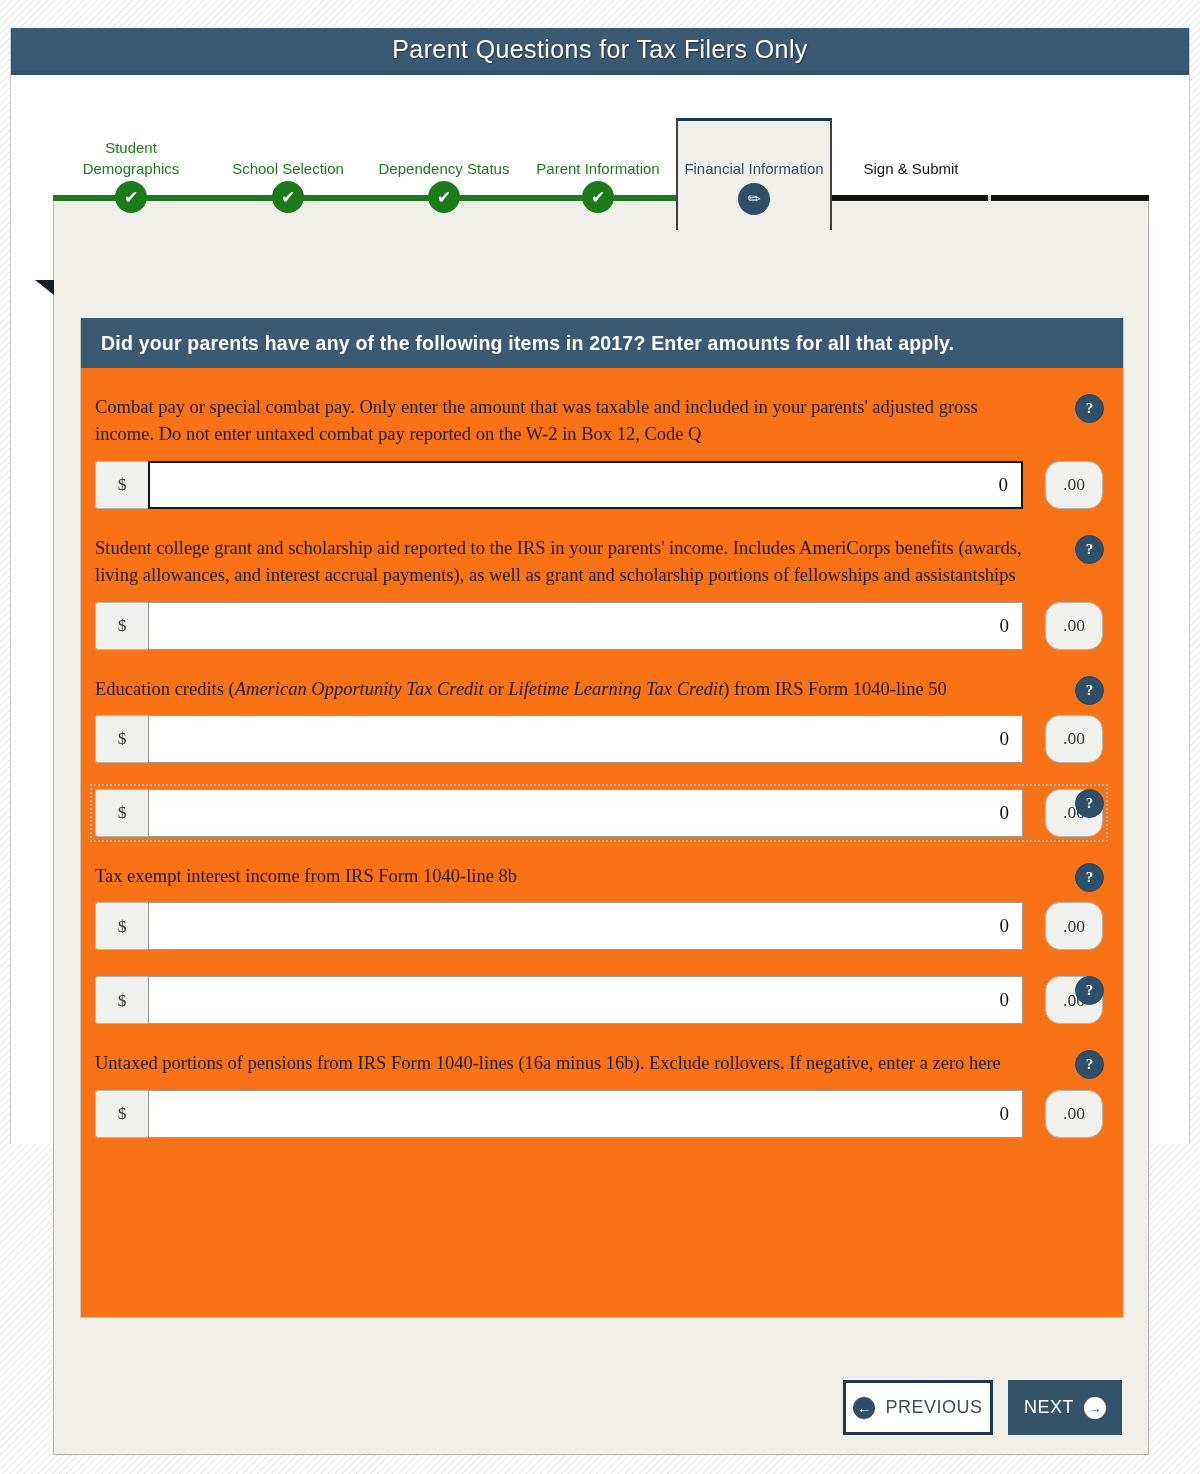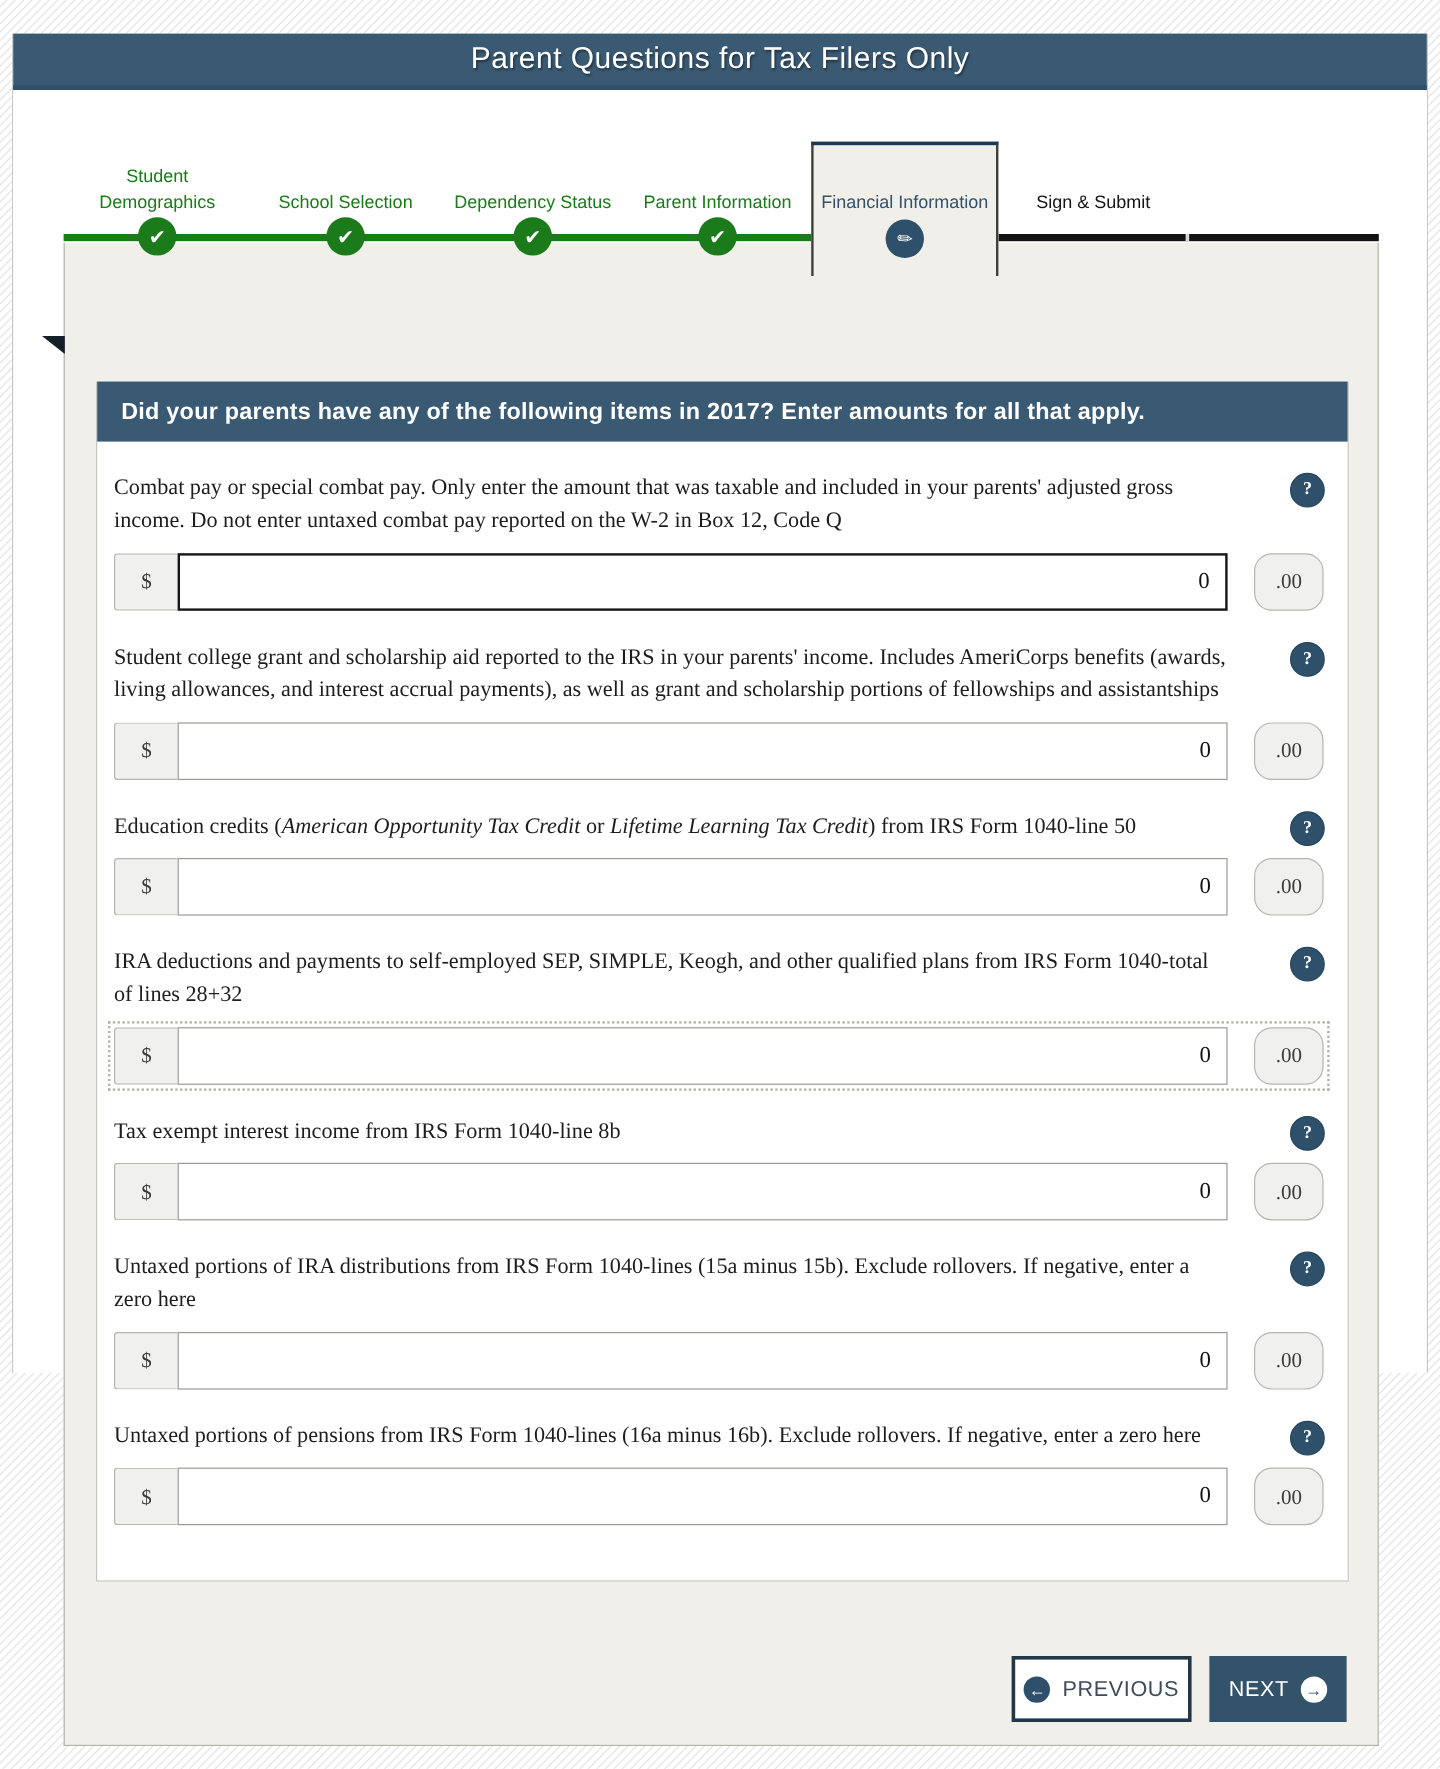--- a/index.html
+++ b/index.html
@@ -57,21 +57,21 @@
     letter-spacing: 1px; line-height: 42px; padding: 0 46px 0 22px;
     clip-path: polygon(0 0, 100% 0, calc(100% - 20px) 50%, 100% 100%, 0 100%);
   }
   .ribbon-fold {
     position: absolute; left: -19px; top: 78px; width: 0; height: 0;
     border-top: 15px solid #141f29; border-left: 19px solid transparent;
   }
   
   .form-panel {
     position: absolute; left: 26px; top: 116px; width: 1044px; height: 1000px;
-    background: #ffffff; border: 1px solid #c6c6c0; padding: 0 14px 38px 14px;
+    background: #f97316; border: 1px solid #c6c6c0; padding: 0 14px 38px 14px;
   }
   .section-header {
     margin: -1px -14px 0 -14px; height: 50px; background: #3a5a73;
     color: #fff; font-weight: bold; font-size: 19.5px; letter-spacing: .2px;
     display: flex; align-items: center; padding-left: 20px;
   }
   
   .q-row { position: relative; margin-top: 26px; }
   .q-text {
     font-family: "Liberation Serif", "DejaVu Serif", serif;
@@ -186,41 +186,39 @@
     <div class="q-text"><span>Education credits (</span><i>American Opportunity Tax Credit</i><span> or </span><i>Lifetime Learning Tax Credit</i><span>) from IRS Form 1040-line 50</span></div>
     <button class="help-btn">?</button>
     <div class="input-group">
       <span class="currency-box">$</span>
       <input class="amount-input" type="text" value="0" style="">
       <span class="cents-box">.00</span>
     </div>
   </div>
 
   <div class="q-row">
-    <div class="q-text"><span>IRA deductions and payments to self-employed SEP, SIMPLE, Keogh, and other qualified plans from IRS Form 1040-total of lines 28+32</span></div>
     <button class="help-btn">?</button>
     <div class="input-group dashed">
       <span class="currency-box">$</span>
       <input class="amount-input" type="text" value="0" style="">
       <span class="cents-box">.00</span>
     </div>
   </div>
 
   <div class="q-row">
     <div class="q-text"><span>Tax exempt interest income from IRS Form 1040-line 8b</span></div>
     <button class="help-btn">?</button>
     <div class="input-group">
       <span class="currency-box">$</span>
       <input class="amount-input" type="text" value="0" style="">
       <span class="cents-box">.00</span>
     </div>
   </div>
 
   <div class="q-row">
-    <div class="q-text"><span>Untaxed portions of IRA distributions from IRS Form 1040-lines (15a minus 15b). Exclude rollovers. If negative, enter a zero here</span></div>
     <button class="help-btn">?</button>
     <div class="input-group">
       <span class="currency-box">$</span>
       <input class="amount-input" type="text" value="0" style="">
       <span class="cents-box">.00</span>
     </div>
   </div>
 
   <div class="q-row">
     <div class="q-text"><span>Untaxed portions of pensions from IRS Form 1040-lines (16a minus 16b). Exclude rollovers. If negative, enter a zero here</span></div>

